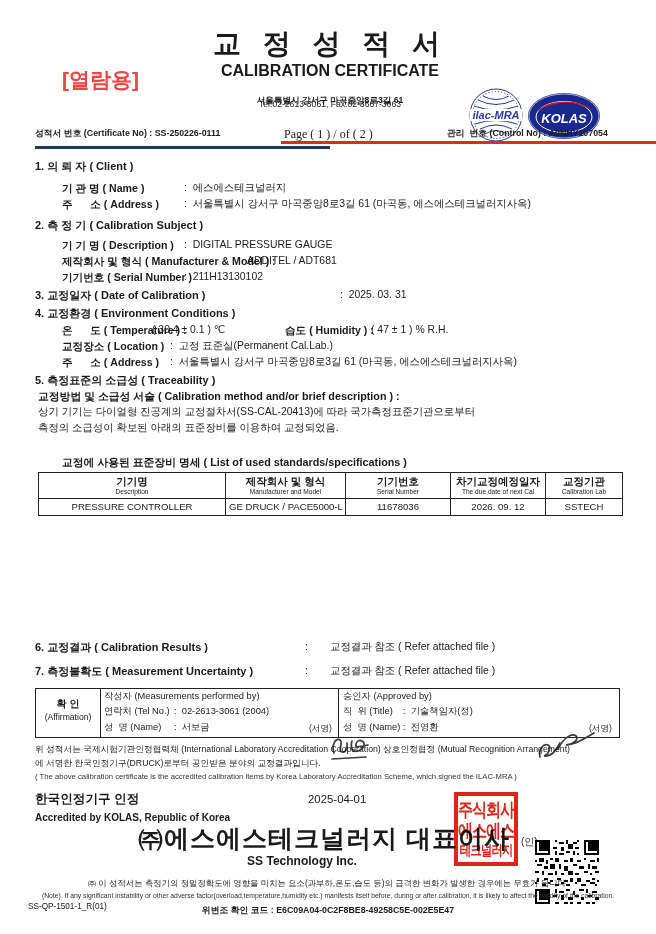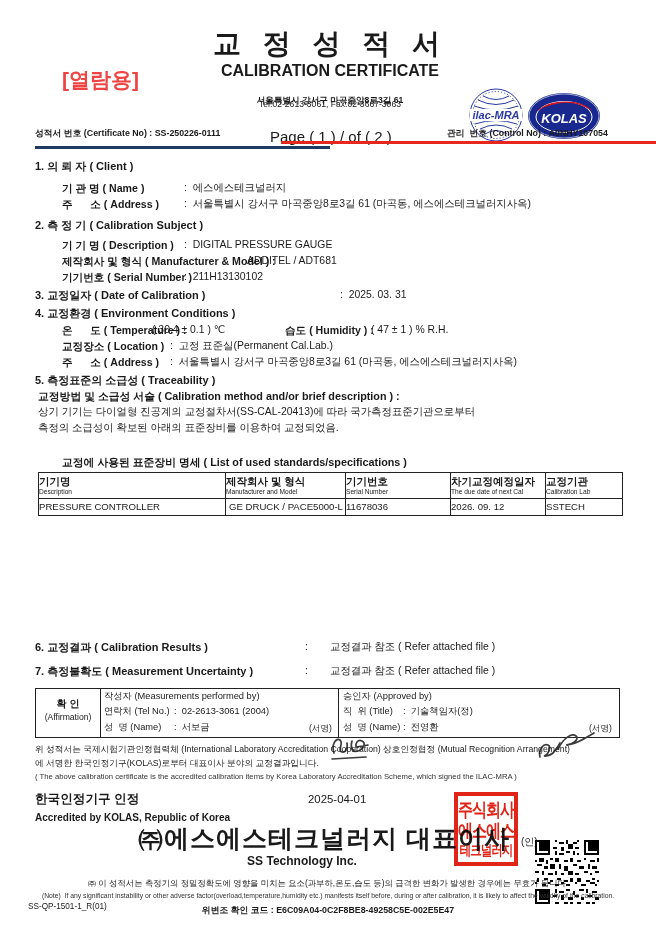--- a/index.html
+++ b/index.html
@@ -8,21 +8,21 @@
     margin:0 auto;overflow:hidden;
     font-family:"Liberation Sans","DejaVu Sans",sans-serif;color:#1a1a1a;
   }
   .t{position:absolute;white-space:pre;line-height:1.15;}
   .b{font-weight:bold;}
   .ctr{text-align:center;}
   .blue{color:#ef4444;}
   .hline{position:absolute;}
   
   .std-table{position:absolute;left:38px;top:472px;width:584px;border-collapse:collapse;table-layout:fixed;}
-  .std-table td{border:1.4px solid #222;padding:0;vertical-align:middle;overflow:hidden;}
+  .std-table td{border:1.4px solid #222;padding:0;vertical-align:middle;text-align:center;overflow:hidden;}
   .std-table .hko{font-size:10.5px;font-weight:bold;line-height:1.25;padding-top:2px;}
   .std-table .hen{font-size:6.6px;line-height:1.2;padding-bottom:2px;}
   .std-table .cell{font-size:9.6px;line-height:16px;height:16px;}
   .std-table .lft{text-align:left;padding-left:3px;}
   
   .affirm{position:absolute;left:35px;top:688px;width:585px;height:50px;border:1.6px solid #222;box-sizing:border-box;}
   .affirm .vdiv{position:absolute;top:0;bottom:0;width:0;border-left:1.3px solid #222;}
   .affirm .t{font-size:9.3px;}
   
   .stamp{
@@ -67,21 +67,21 @@
     <svg width="74" height="48" viewBox="0 0 74 48">
       <ellipse cx="37" cy="24" rx="36" ry="23" fill="#18288f"></ellipse>
       <ellipse cx="37" cy="24" rx="35" ry="22" fill="none" stroke="#ffffff" stroke-width="0.6"></ellipse>
       <ellipse cx="37" cy="25" rx="28" ry="15.5" fill="none" stroke="#ffffff" stroke-width="1"></ellipse>
       <path d="M9,21 C18,6 56,6 65,19 C54,11 40,9 29,12 C19,14 12,17 9,21 Z" fill="#d1161f"></path>
       <text x="37" y="31" text-anchor="middle" font-size="13" font-weight="bold" font-style="italic" fill="#ffffff">KOLAS</text>
     </svg>
   </div>
 
   <div class="t b" style="left:35px;top:128px;font-size:8.8px;">성적서 번호 (Certificate No) : SS-250226-0111</div>
-  <div class="t" style="left:270px;top:128px;font-size:15px;">Page ( 1 ) / of ( 2 )</div>
+  <div class="t" style="left:284px;top:128px;font-size:12px;font-family:Liberation Serif, serif;">Page ( 1 ) / of ( 2 )</div>
   <div class="t b" style="left:447px;top:128px;font-size:8.8px;">관리  번호 (Control No) : A0NHY107054</div>
 
   <div class="hline" style="left:281px;top:141px;width:375px;height:3px;background:#e8271c;"></div>
   <div class="hline" style="left:35px;top:146px;width:295px;height:3.4px;background:#1f3a60;"></div>
 
   <div class="t b" style="left:35px;top:160px;font-size:11px;">1. 의 뢰 자 ( Client )</div>
   <div class="t b" style="left:62px;top:182px;font-size:10.6px;">기 관 명 ( Name )</div>
   <div class="t" style="left:184px;top:182px;font-size:10.4px;">:  에스에스테크널러지</div>
   <div class="t b" style="left:62px;top:198px;font-size:10.6px;">주      소 ( Address )</div>
   <div class="t" style="left:184px;top:198px;font-size:10.4px;">:  서울특별시 강서구 마곡중앙8로3길 61 (마곡동, 에스에스테크널러지사옥)</div>
@@ -194,21 +194,21 @@
   <div class="t" style="left:536px;top:692px;">
     <svg width="62" height="36" viewBox="0 0 62 36">
       <g stroke="#3c3c3c" stroke-width="1.7" fill="none" stroke-linecap="round">
         <path d="M4,28 C2,20 8,14 12,16 C16,18 12,26 8,27 C14,28 20,22 24,14"></path>
         <path d="M22,20 C28,8 36,4 40,7 C44,10 36,16 30,16 C38,16 48,10 58,4"></path>
       </g>
     </svg>
   </div>
 
   <div class="t" style="left:35px;top:744px;font-size:8.7px;">위 성적서는 국제시험기관인정협력체 (International Laboratory Accreditation Cooperation) 상호인정협정 (Mutual Recognition Arrangement)</div>
-  <div class="t" style="left:35px;top:758px;font-size:8.7px;">에 서명한 한국인정기구(KOLAS)로부터 대표이사 분야의 교정결과입니다.</div>
+  <div class="t" style="left:35px;top:758px;font-size:8.7px;">에 서명한 한국인정기구(DRUCK)로부터 공인받은 분야의 교정결과입니다.</div>
   <div class="t" style="left:35px;top:773px;font-size:7.7px;color:#333;">( The above calibration certificate is the accredited calibration items by Korea Laboratory Accreditation Scheme, which signed the ILAC-MRA )</div>
 
   <div class="t b" style="left:35px;top:792px;font-size:12.6px;">한국인정기구 인정</div>
   <div class="t b" style="left:35px;top:812px;font-size:10px;">Accredited by KOLAS, Republic of Korea</div>
   <div class="t" style="left:308px;top:793px;font-size:11.4px;">2025-04-01</div>
 
   <div class="t b" style="left:138px;top:824px;font-size:25px;letter-spacing:1px;">㈜에스에스테크널러지 대표이사</div>
   <div class="t" style="left:521px;top:836px;font-size:10px;">(인)</div>
   <div class="t b ctr" style="left:152px;top:855px;width:300px;font-size:12px;">SS Technology Inc.</div>
 

